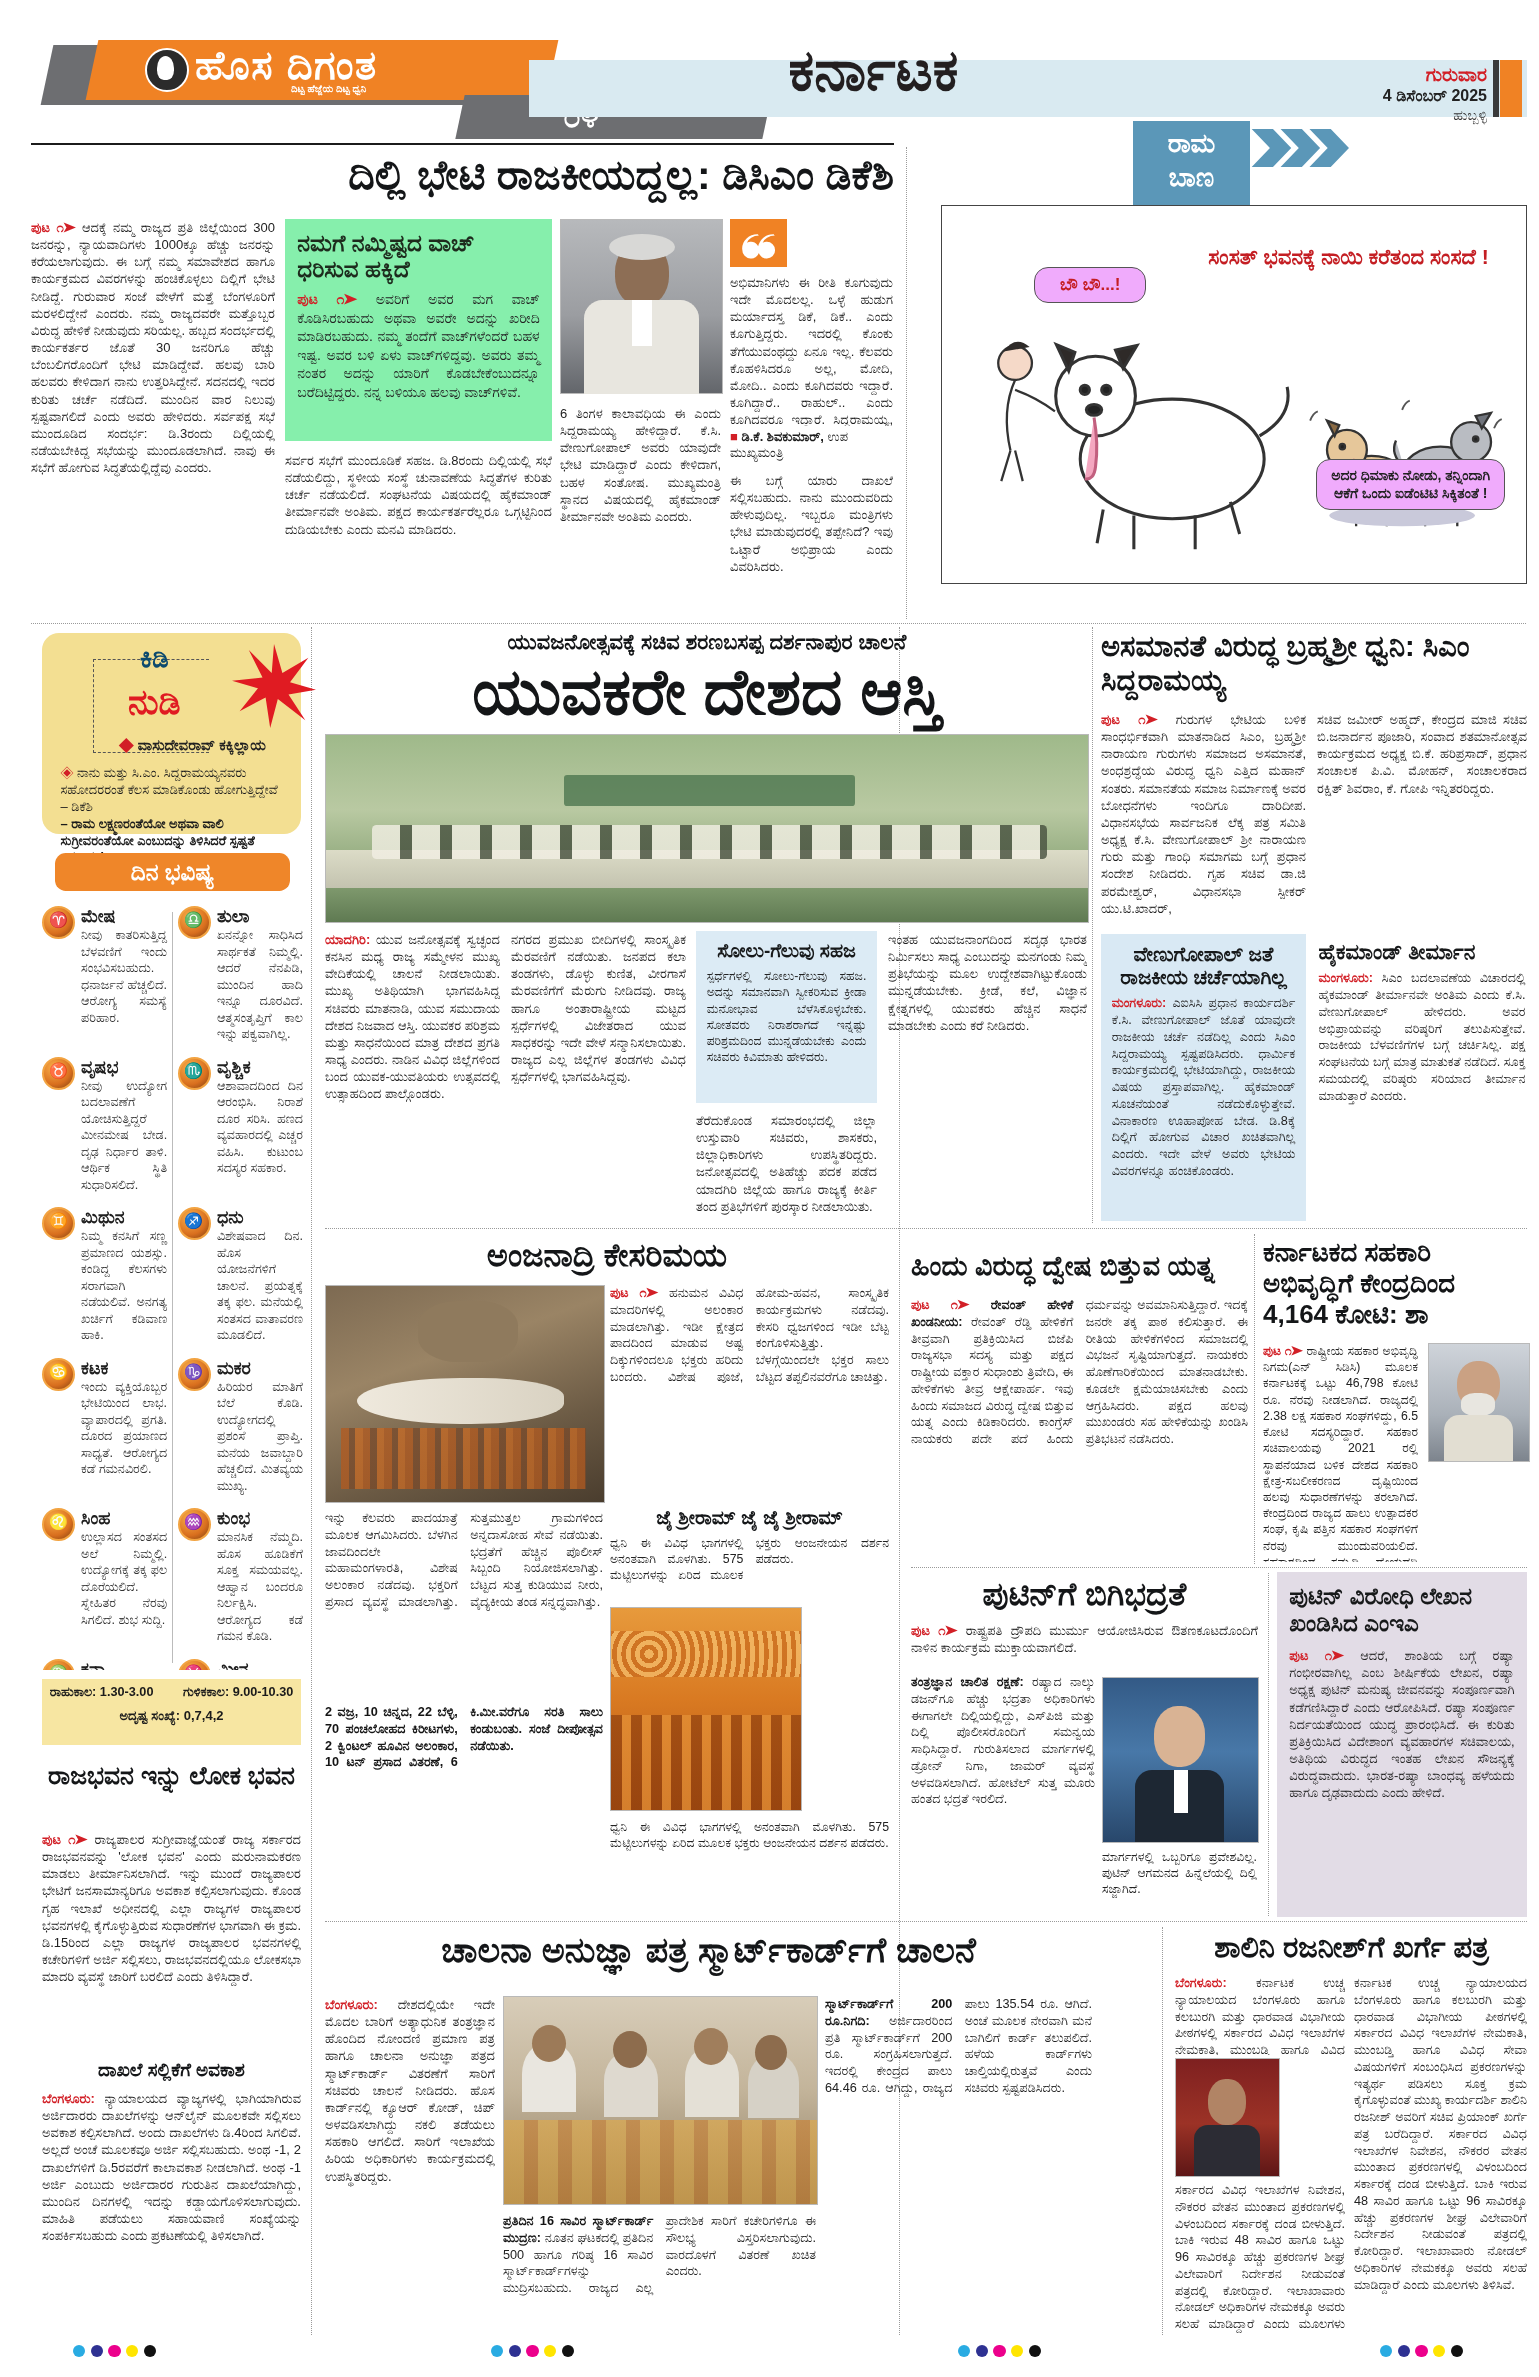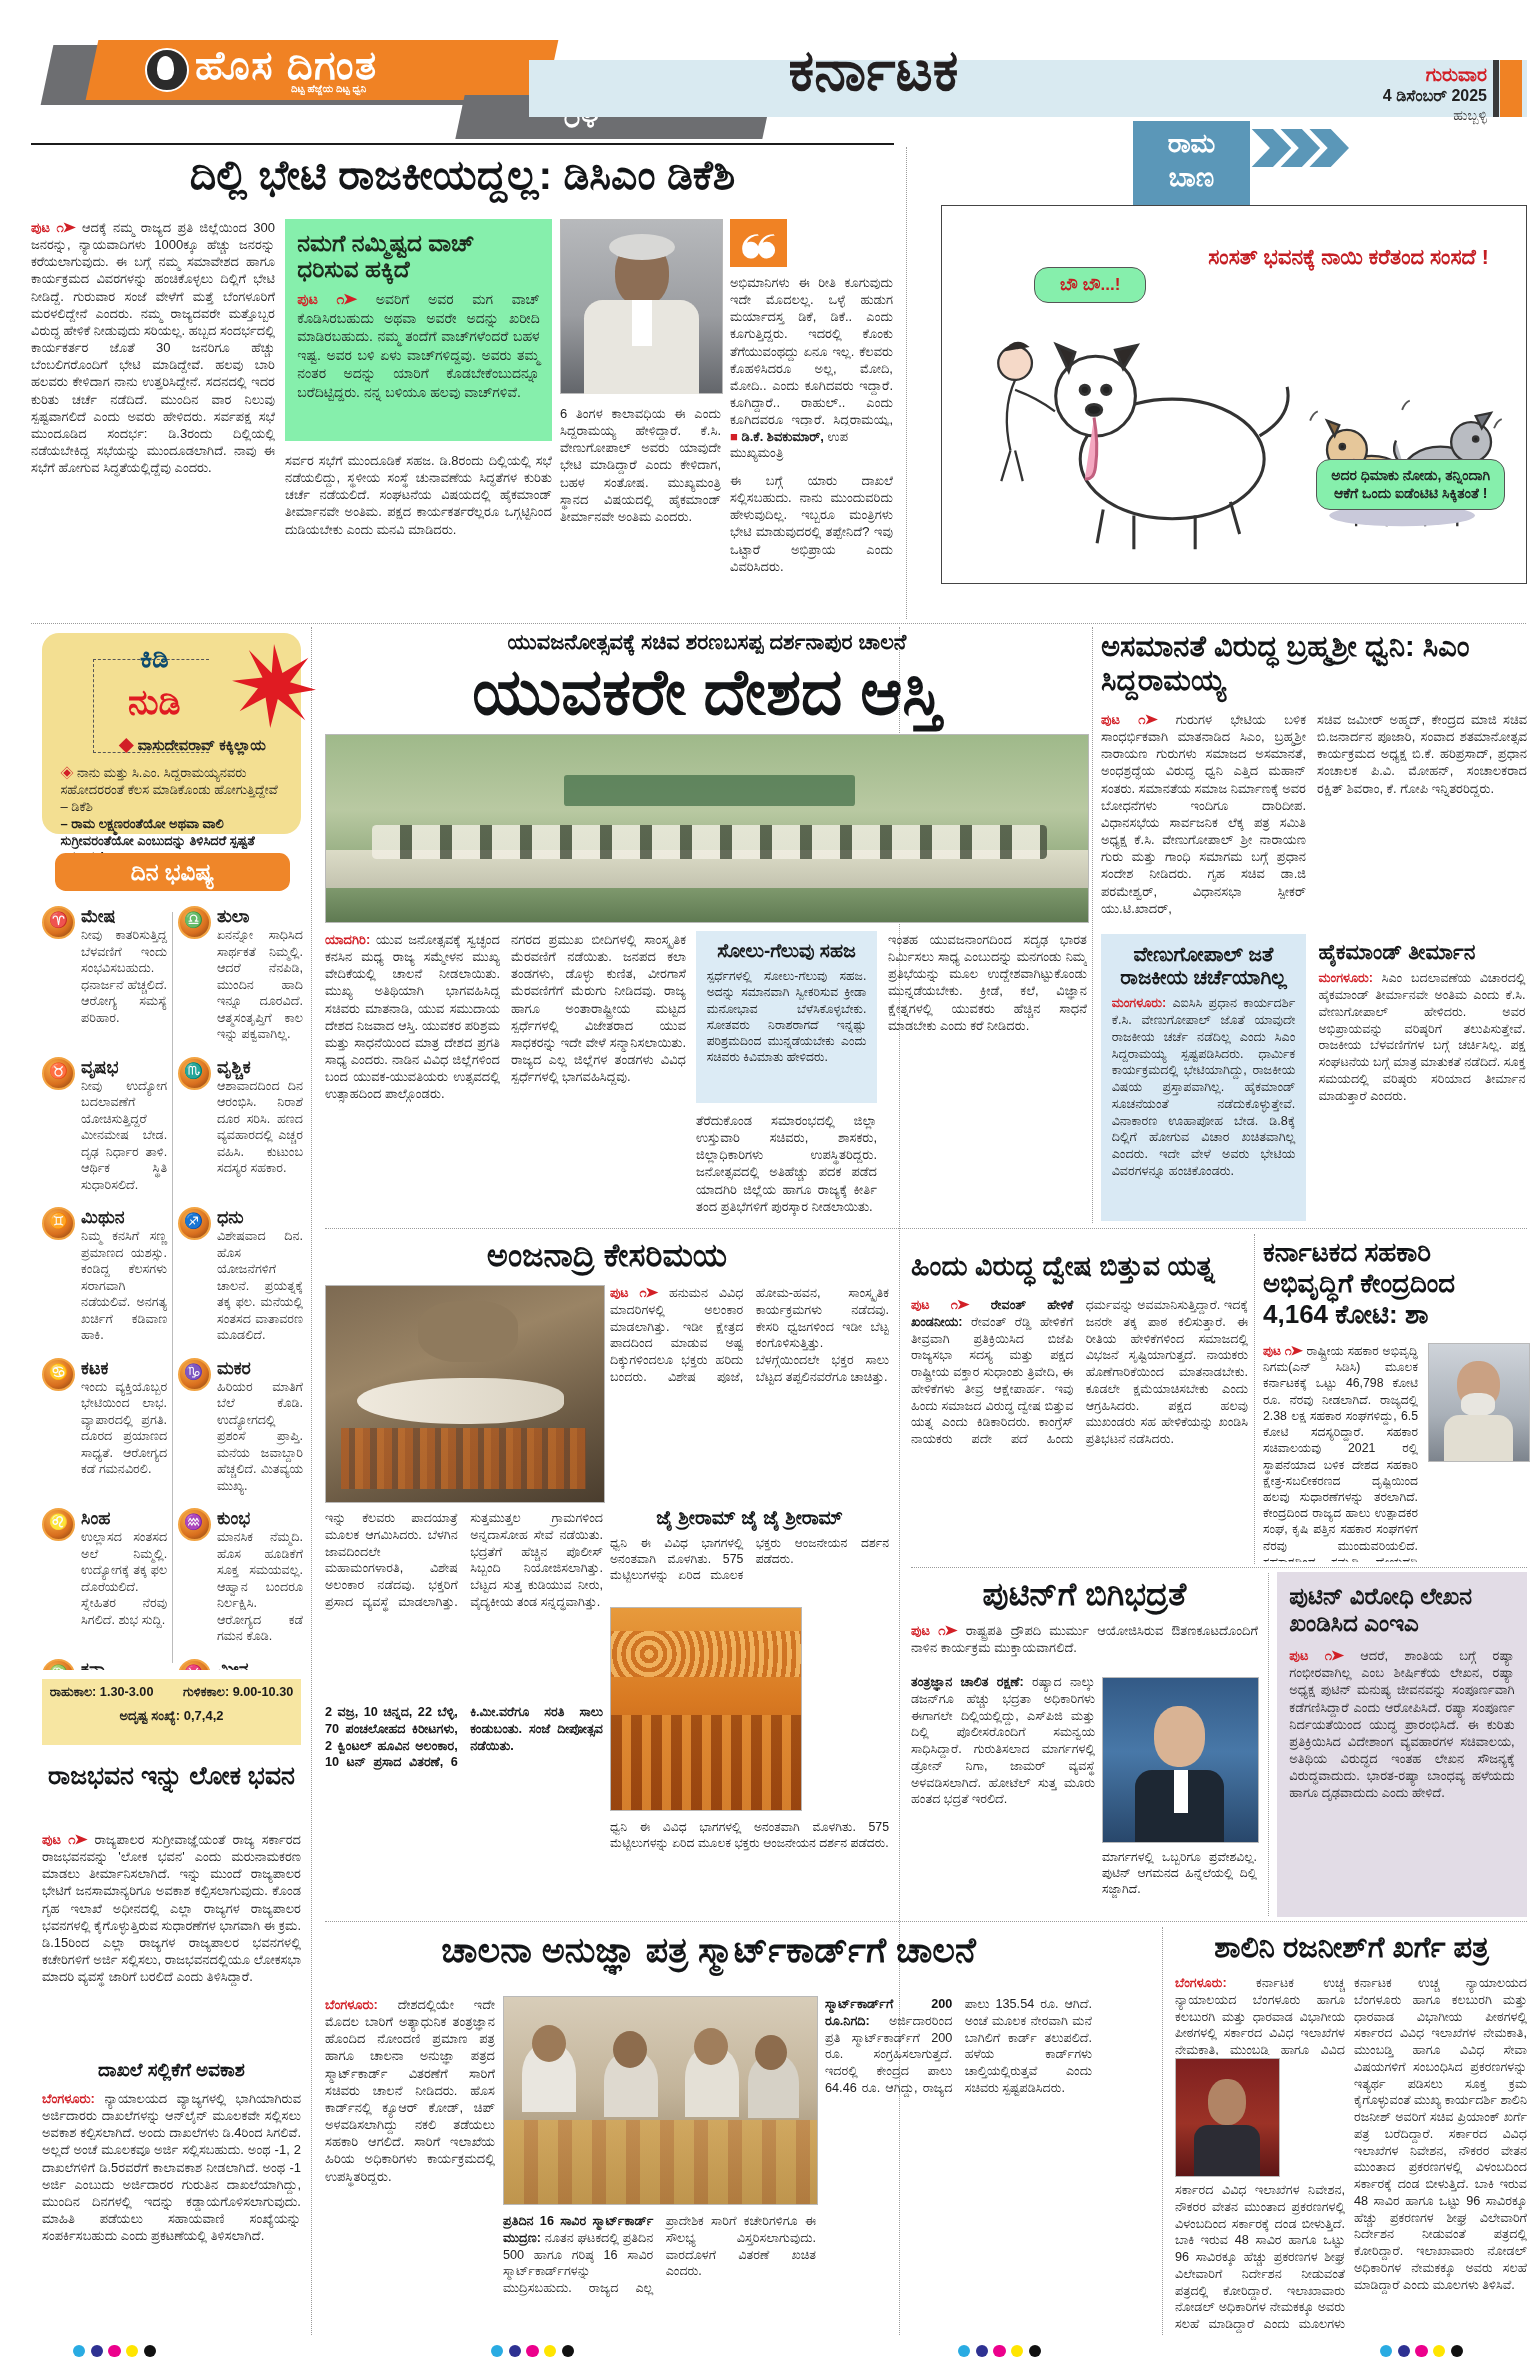--- a/index.html
+++ b/index.html
@@ -10,21 +10,21 @@
   .hl{font-weight:bold;color:#141618;letter-spacing:0;}
   .red{color:#d21f26;}
   .tag{color:#d21f26;font-weight:bold;}
   .dotv{border-left:1.5px dotted #9a9a9a;}
   .doth{border-top:1.5px dotted #9a9a9a;}
   .rule{background:#1b1b1b;}
   .ph{position:absolute;border:0.8px solid #b9b9b9;}
   .skew{transform:skewX(-12deg);}
   .center{text-align:center;}
   .cols2{column-count:2;column-gap:12.3px;}
-  .bub{position:absolute;background:#86efac;border:1.5px solid #555;border-radius:14px;
+  .bub{position:absolute;background:#f0abfc;border:1.5px solid #555;border-radius:14px;
        padding:6.1px 9.2px;font-weight:bold;text-align:center;line-height:1.3;}
   .zodiac{display:flex;gap:6.1px;align-items:flex-start;margin-bottom:14px;}
   .zicon{flex:0 0 29px;height:29px;border-radius:50%;
          background:radial-gradient(circle at 35% 30%,#f9b04a,#d96f1e 60%,#7a3c10);
          border:2.3px solid #f2a341;color:#fff;font-size:15.3px;line-height:24.5px;text-align:center;}
   .zname{font-weight:bold;font-size:17.6px;color:#202020;}
   .ztext{font-size:12.7px;line-height:1.3;color:#333;text-align:justify;}
   .boxtitle{font-weight:bold;text-align:center;line-height:1.15;color:#17191a;}
   .bold-sub{font-weight:bold;color:#141414;}
 </style>
@@ -47,21 +47,21 @@
 
   <div class="abs" style="left:529px;top:60px;width:998px;height:57px;background:#d9eaf1;"></div>
   <div class="abs" style="left:659px;top:37px;width:429px;font-size:57px;font-weight:bold;color:#231f20;text-align:center;">ಕರ್ನಾಟಕ</div>
   <div class="abs" style="left:1334px;top:64px;width:153px;text-align:right;font-size:19px;font-weight:bold;color:#d21f26;">ಗುರುವಾರ</div>
   <div class="abs" style="left:1334px;top:87px;width:153px;text-align:right;font-size:16px;font-weight:bold;color:#222;">4 ಡಿಸೆಂಬರ್ 2025</div>
   <div class="abs" style="left:1334px;top:107px;width:153px;text-align:right;font-size:14px;color:#333;">ಹುಬ್ಬಳ್ಳಿ</div>
   <div class="abs" style="left:1493px;top:60px;width:6.1px;height:57px;background:#3a3a3a;"></div>
   <div class="abs" style="left:1500px;top:60px;width:21.5px;height:57px;background:#f08224;"></div>
 
   <div class="abs rule" style="left:31px;top:143px;width:863px;height:1.5px;"></div>
-  <div class="abs hl center" style="left:31px;top:152px;width:863px;font-size:41px;">ದಿಲ್ಲಿ ಭೇಟಿ ರಾಜಕೀಯದ್ದಲ್ಲ: ಡಿಸಿಎಂ ಡಿಕೆಶಿ</div>
+  <div class="abs hl center" style="left:31px;top:152px;width:863px;font-size:41px;text-align:right;">ದಿಲ್ಲಿ ಭೇಟಿ ರಾಜಕೀಯದ್ದಲ್ಲ: ಡಿಸಿಎಂ ಡಿಕೆಶಿ</div>
 
   <div class="abs just" style="left:31px;top:219px;width:244px;height:396px;overflow:hidden;">
     <span class="tag">ಪುಟ ೧➤</span>
     <span>ಆದಕ್ಕೆ ನಮ್ಮ ರಾಜ್ಯದ ಪ್ರತಿ ಜಿಲ್ಲೆಯಿಂದ 300 ಜನರನ್ನು, ನ್ಯಾಯವಾದಿಗಳು 1000ಕ್ಕೂ ಹೆಚ್ಚು ಜನರನ್ನು ಕರೆಯಲಾಗುವುದು. ಈ ಬಗ್ಗೆ ನಮ್ಮ ಸಮಾವೇಶದ ಹಾಗೂ ಕಾರ್ಯಕ್ರಮದ ವಿವರಗಳನ್ನು ಹಂಚಿಕೊಳ್ಳಲು ದಿಲ್ಲಿಗೆ ಭೇಟಿ ನೀಡಿದ್ದೆ. ಗುರುವಾರ ಸಂಜೆ ವೇಳೆಗೆ ಮತ್ತೆ ಬೆಂಗಳೂರಿಗೆ ಮರಳಲಿದ್ದೇನೆ ಎಂದರು. ನಮ್ಮ ರಾಜ್ಯದವರೇ ಮತ್ತೊಬ್ಬರ ವಿರುದ್ಧ ಹೇಳಿಕೆ ನೀಡುವುದು ಸರಿಯಲ್ಲ. ಹಬ್ಬದ ಸಂದರ್ಭದಲ್ಲಿ ಕಾರ್ಯಕರ್ತರ ಜೊತೆ 30 ಜನರಿಗೂ ಹೆಚ್ಚು ಬೆಂಬಲಿಗರೊಂದಿಗೆ ಭೇಟಿ ಮಾಡಿದ್ದೇವೆ. ಹಲವು ಬಾರಿ ಹಲವರು ಕೇಳಿದಾಗ ನಾನು ಉತ್ತರಿಸಿದ್ದೇನೆ. ಸದನದಲ್ಲಿ ಇದರ ಕುರಿತು ಚರ್ಚೆ ನಡೆದಿದೆ. ಮುಂದಿನ ವಾರ ನಿಲುವು ಸ್ಪಷ್ಟವಾಗಲಿದೆ ಎಂದು ಅವರು ಹೇಳಿದರು. ಸರ್ವಪಕ್ಷ ಸಭೆ ಮುಂದೂಡಿದ ಸಂದರ್ಭ: ಡಿ.3ರಂದು ದಿಲ್ಲಿಯಲ್ಲಿ ನಡೆಯಬೇಕಿದ್ದ ಸಭೆಯನ್ನು ಮುಂದೂಡಲಾಗಿದೆ. ನಾವು ಈ ಸಭೆಗೆ ಹೋಗುವ ಸಿದ್ಧತೆಯಲ್ಲಿದ್ದೆವು ಎಂದರು.</span>
   </div>
 
   <div class="abs" style="left:285px;top:219px;width:267px;height:222px;background:#86efac;padding:10.7px 12.3px;box-sizing:border-box;">
     <div style="font-size:23px;font-weight:bold;line-height:1.15;color:#1d2b1d;">ನಮಗೆ ನಮ್ಮಿಷ್ಟದ ವಾಚ್ ಧರಿಸುವ ಹಕ್ಕಿದೆ</div>
     <div class="just" style="margin-top:7.7px;font-size:14px;">
       <span class="tag">ಪುಟ ೧➤</span>

